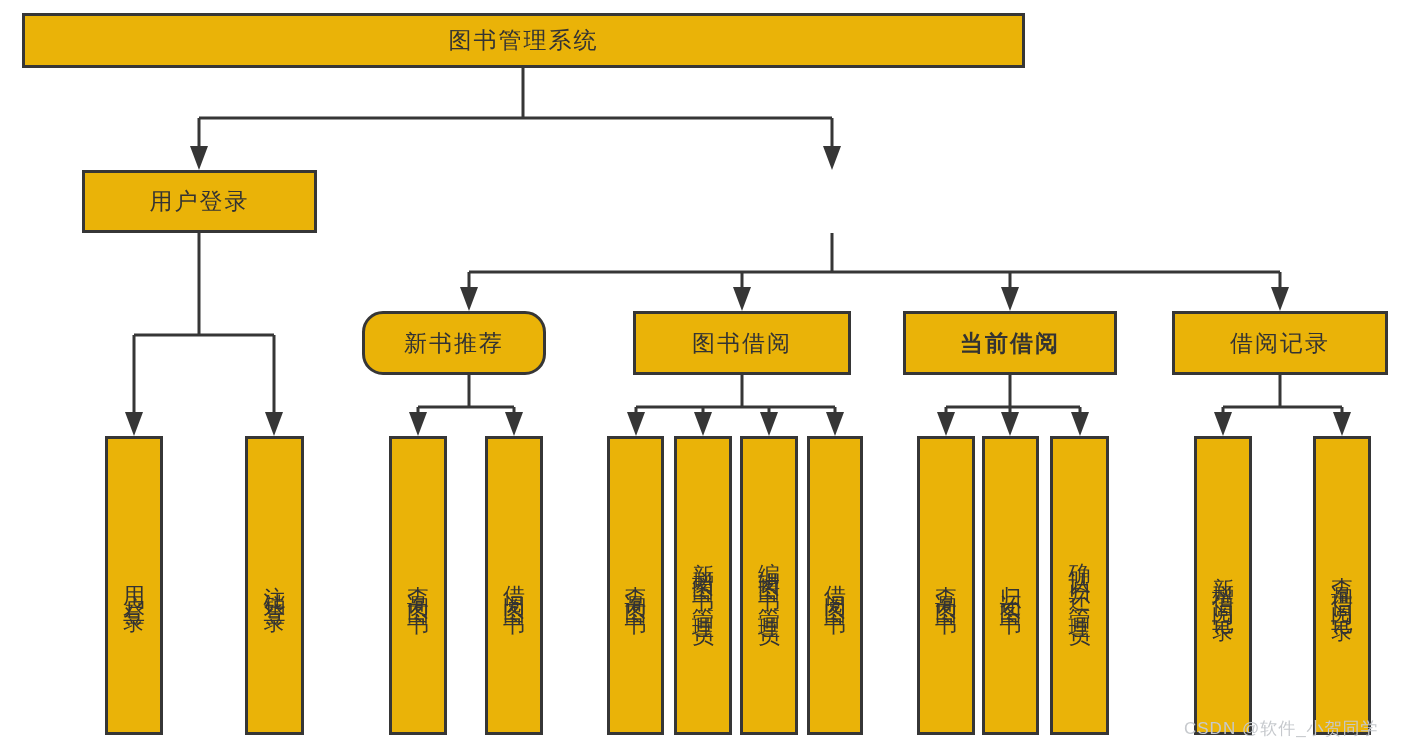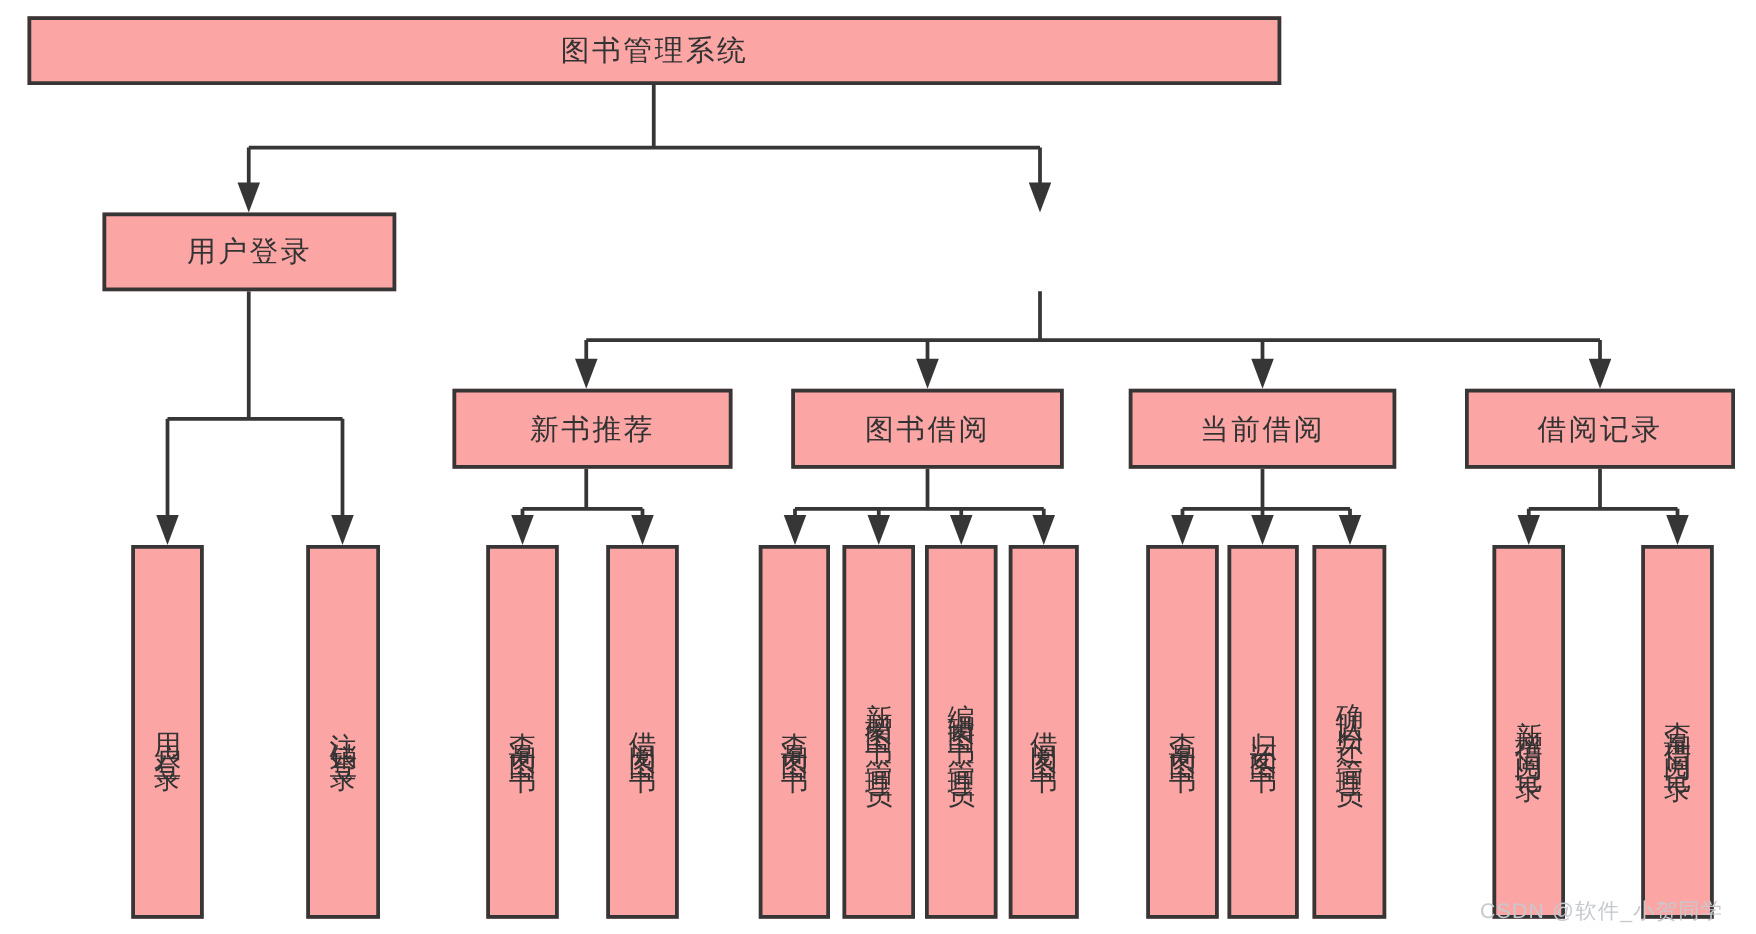--- a/index.html
+++ b/index.html
@@ -13,21 +13,21 @@
   }
   #connectors {
     position: absolute;
     left: 0; top: 0;
     width: 1405px; height: 747px;
     z-index: 0;
   }
   .box {
     position: absolute;
     box-sizing: border-box;
-    background: #fca5a5;
+    background: #eab308;
     border: 3px solid #363636;
     color: #333333;
     display: flex;
     align-items: center;
     justify-content: center;
     z-index: 1;
   }
   .hlabel {
     font-size: 23px;
     letter-spacing: 2px;
@@ -116,27 +116,27 @@
   </svg>
 
   <div class="box" style="left:22px; top:13px; width:1003px; height:55px;">
     <span class="hlabel">图书管理系统</span>
   </div>
 
   <div class="box" style="left:82px; top:170px; width:235px; height:63px;">
     <span class="hlabel">用户登录</span>
   </div>
 
-  <div class="box" style="left:362px; top:311px; width:224px; height:64px;">
+  <div class="box" style="left:362px; top:311px; width:184px; height:64px;border-radius:21px;">
     <span class="hlabel">新书推荐</span>
   </div>
   <div class="box" style="left:633px; top:311px; width:218px; height:64px;">
     <span class="hlabel">图书借阅</span>
   </div>
-  <div class="box" style="left:903px; top:311px; width:214px; height:64px;">
+  <div class="box" style="left:903px; top:311px; width:214px; height:64px;font-weight:bold;">
     <span class="hlabel">当前借阅</span>
   </div>
   <div class="box" style="left:1172px; top:311px; width:216px; height:64px;">
     <span class="hlabel">借阅记录</span>
   </div>
 
   <div class="box" style="left:105px; top:436px; width:58px; height:299px;">
     <span class="vtext">用户登录</span>
   </div>
   <div class="box" style="left:245px; top:436px; width:59px; height:299px;">

